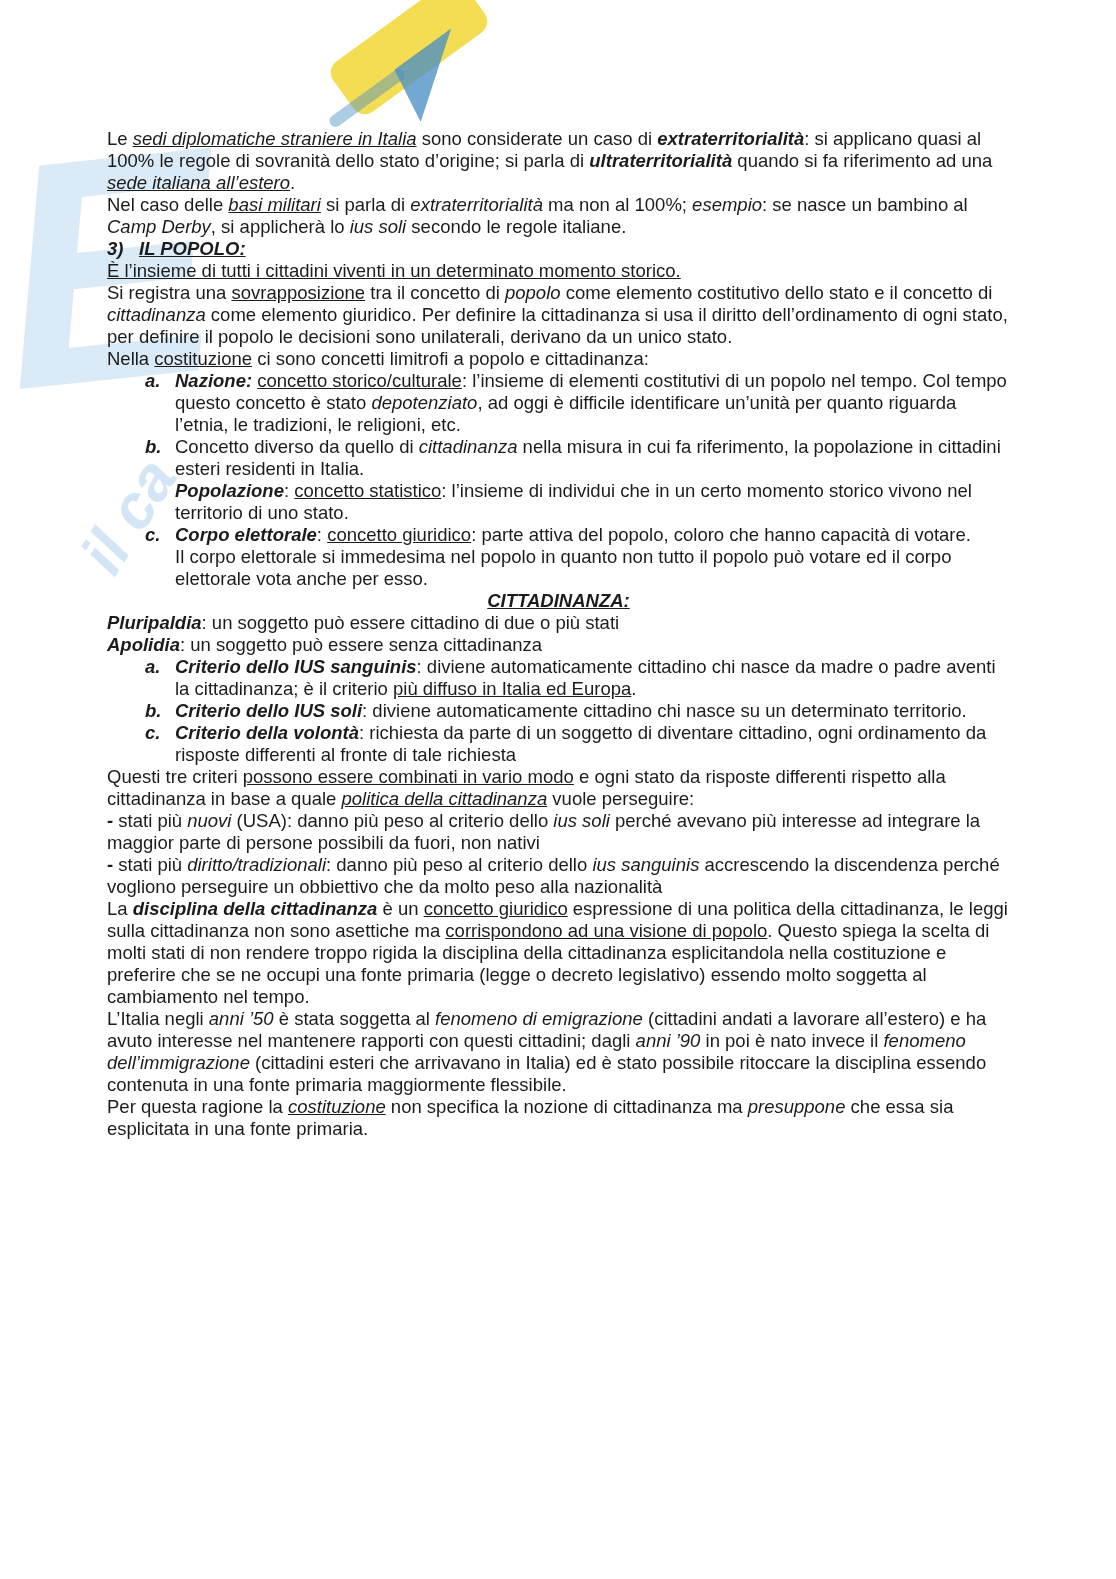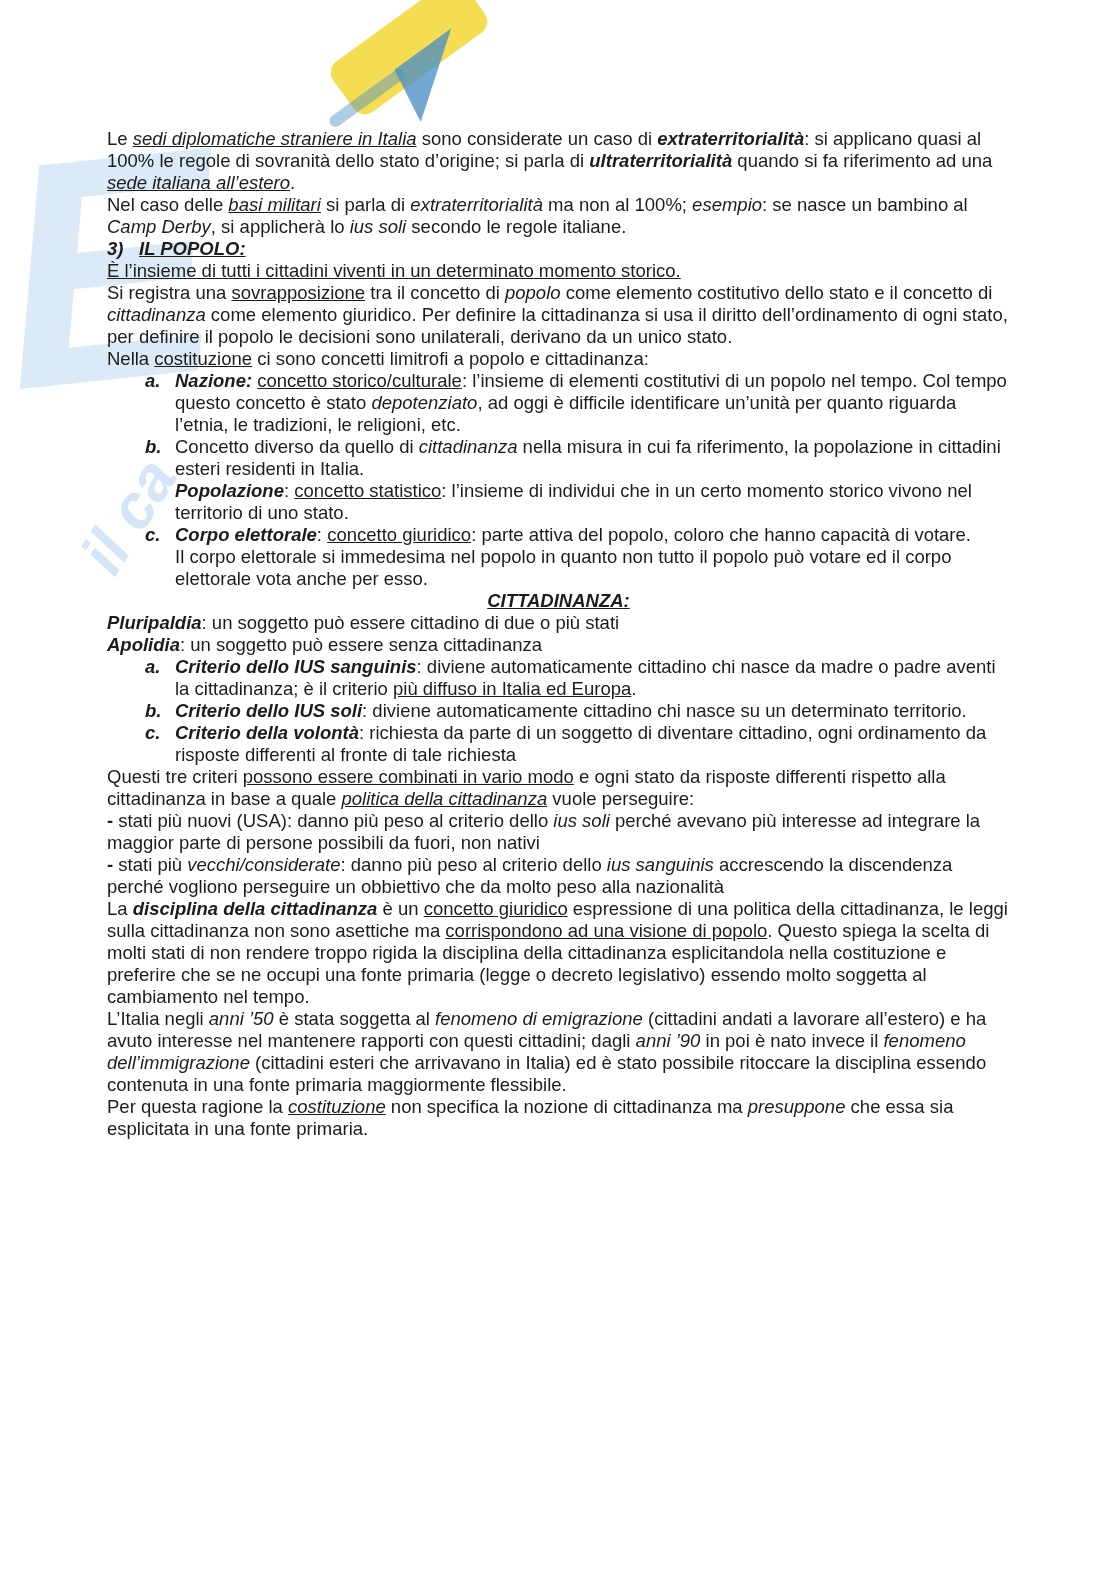--- a/index.html
+++ b/index.html
@@ -132,20 +132,20 @@
   </div>
 
   <div class="litem">
     <span class="marker">c.</span>
     <div class="li-body">
       <p><span style="font-weight: 700; font-style: italic;">Criterio della volontà</span><span>: richiesta da parte di un soggetto di diventare cittadino, ogni ordinamento da risposte differenti al fronte di tale richiesta</span></p>
     </div>
   </div>
 
   <p><span>Questi tre criteri </span><span style="text-decoration: underline;">possono essere combinati in vario modo</span><span> e ogni stato da risposte differenti rispetto alla cittadinanza in base a quale </span><span style="font-style: italic; text-decoration: underline;">politica della cittadinanza</span><span> vuole perseguire:</span></p>
-  <p class="dash"><span style="font-weight: 700;">- </span><span>stati più </span><span style=" margin-top: 12px;">nuovi</span><span> (USA): danno più peso al criterio dello </span><span style="font-style: italic;">ius soli</span><span> perché avevano più interesse ad integrare la maggior parte di persone possibili da fuori, non nativi</span></p>
-  <p class="dash"><span style="font-weight: 700;">- </span><span>stati più </span><span style="font-style: italic;">vecchi/considerate</span><span>: danno più peso al criterio dello </span><span style="font-style: italic;">ius sanguinis</span><span> accrescendo la discendenza perché vogliono perseguire un obbiettivo che da molto peso alla nazionalità</span></p>
+  <p class="dash"><span style="font-weight: 700;">- </span><span>stati più </span><span style="font-style: italic; margin-top: 12px;">nuovi</span><span> (USA): danno più peso al criterio dello </span><span style="font-style: italic;">ius soli</span><span> perché avevano più interesse ad integrare la maggior parte di persone possibili da fuori, non nativi</span></p>
+  <p class="dash"><span style="font-weight: 700;">- </span><span>stati più </span><span style="font-style: italic;">diritto/tradizionali</span><span>: danno più peso al criterio dello </span><span style="font-style: italic;">ius sanguinis</span><span> accrescendo la discendenza perché vogliono perseguire un obbiettivo che da molto peso alla nazionalità</span></p>
 
   <p><span>La </span><span style="font-weight: 700; font-style: italic;">disciplina della cittadinanza</span><span> è un </span><span style="text-decoration: underline;">concetto giuridico</span><span> espressione di una politica della cittadinanza, le leggi sulla cittadinanza non sono asettiche ma </span><span style="text-decoration: underline;">corrispondono ad una visione di popolo</span><span>. Questo spiega la scelta di molti stati di non rendere troppo rigida la disciplina della cittadinanza esplicitandola nella costituzione e preferire che se ne occupi una fonte primaria (legge o decreto legislativo) essendo molto soggetta al cambiamento nel tempo.</span></p>
   <p><span>L’Italia negli </span><span style="font-style: italic;">anni ’50</span><span> è stata soggetta al </span><span style="font-style: italic;">fenomeno di emigrazione</span><span> (cittadini andati a lavorare all’estero) e ha avuto interesse nel mantenere rapporti con questi cittadini; dagli </span><span style="font-style: italic;">anni ’90</span><span> in poi è nato invece il </span><span style="font-style: italic;">fenomeno dell’immigrazione</span><span> (cittadini esteri che arrivavano in Italia) ed è stato possibile ritoccare la disciplina essendo contenuta in una fonte primaria maggiormente flessibile.</span></p>
   <p><span>Per questa ragione la </span><span style="font-style: italic; text-decoration: underline;">costituzione</span><span> non specifica la nozione di cittadinanza ma </span><span style="font-style: italic;">presuppone</span><span> che essa sia esplicitata in una fonte primaria.</span></p>
 
 </div>
 
 </body></html>

